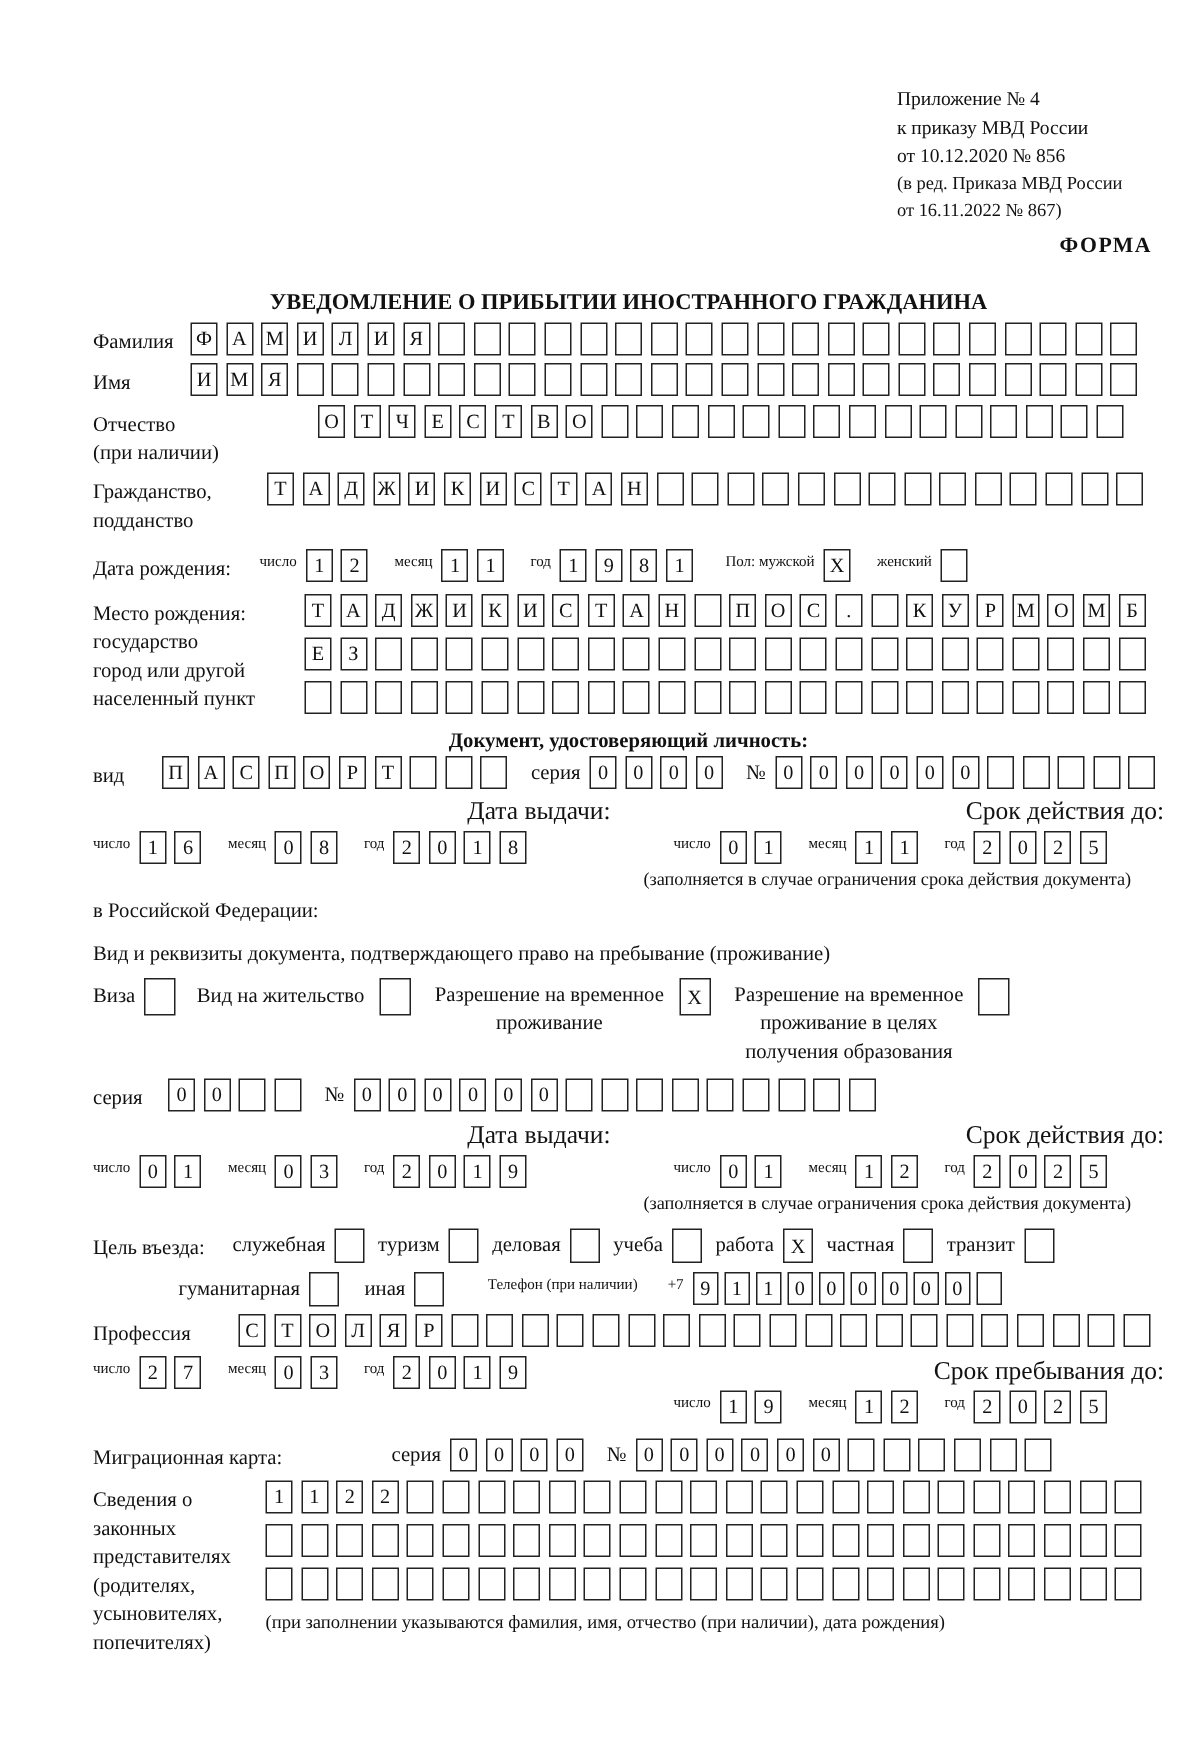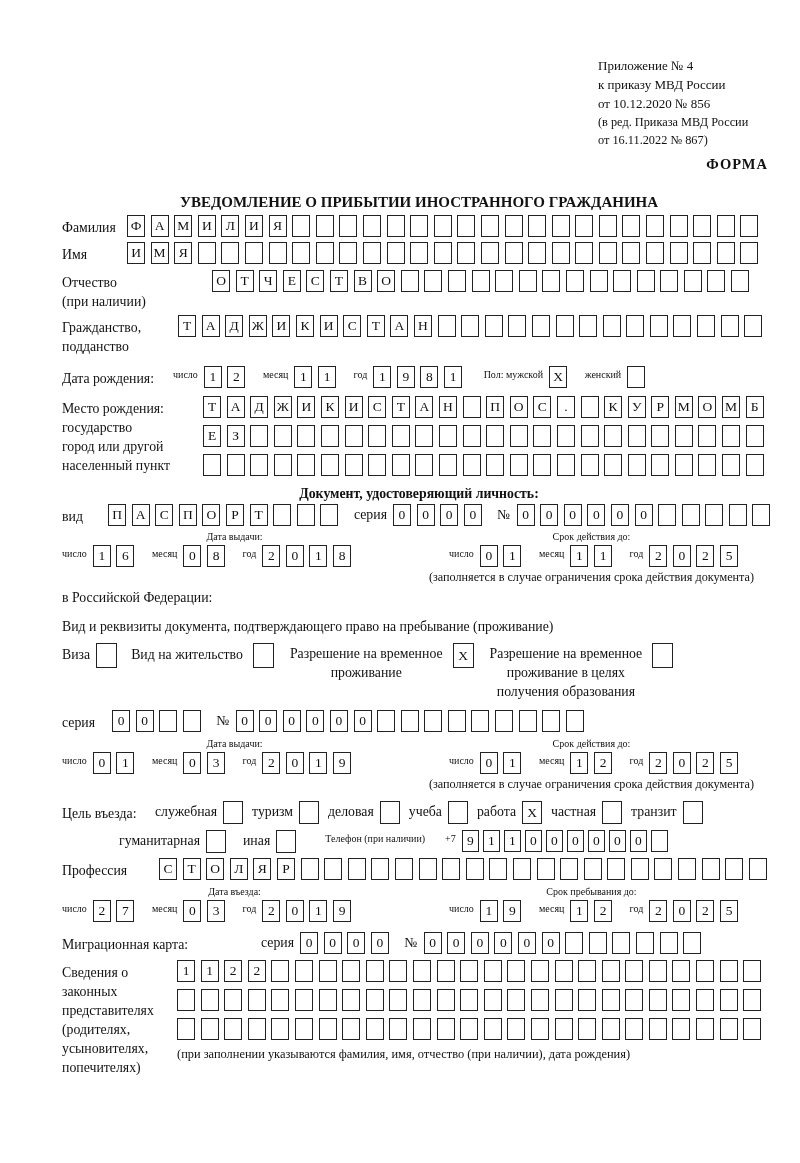--- a/index.html
+++ b/index.html
@@ -36,21 +36,21 @@
 
   .dlabel { font-size:13.8px; padding-top:3px; margin:0 6px 0 10px; flex:none; }
   .bw { font-size:10px; padding-top:3px; margin:0 6px 0 12px; flex:none; }
   .bw.first { margin-left:6px; }
 
   .center-bold { text-align:center; font-weight:bold; font-size:13.8px; margin-top:3px; }
 
   .datecols { display:flex; }
   .dc-left { width:345px; flex:none; }
   .dc-right { flex:1; }
-  .dc-title { text-align:center; font-size:10px; margin-bottom:3px; }
+  .dc-title { text-align:right; font-size:17px; margin-bottom:3px; }
   .dc-note { text-align:center; font-size:12.2px; margin-top:3px; }
   .dateline { display:flex; align-items:flex-start; }
   .dc-right .dateline { padding-left:42px; }
 
   .para { font-size:13.8px; line-height:25px; }
   .optrow { display:flex; align-items:flex-start; margin-top:4px; font-size:13.8px; }
   .optlabel { padding-top:4px; flex:none; }
   .optml { text-align:center; line-height:19px; flex:none; padding-top:1px; }
   .gap6{margin-left:6px} .gap8{margin-left:8px} .gap10{margin-left:10px}
   .gap14{margin-left:14px} .gap16{margin-left:16px} .gap20{margin-left:20px}
@@ -623,21 +623,20 @@
         <span class="cell"></span>
         <span class="cell"></span>
         <span class="cell"></span>
         <span class="cell"></span>
         <span class="cell"></span>
       </div>
   </div>
 
   <div class="datecols" style="margin-top:6px">
     <div class="dc-left">
-      <div class="dc-title">Дата въезда:</div>
       <div class="dateline">
         <span class="bw first" style="margin-left:0">число</span>
         <span class="cells">
             <span class="cell">2</span>
             <span class="cell">7</span>
           </span>
         <span class="bw">месяц</span>
         <span class="cells">
             <span class="cell">0</span>
             <span class="cell">3</span>

